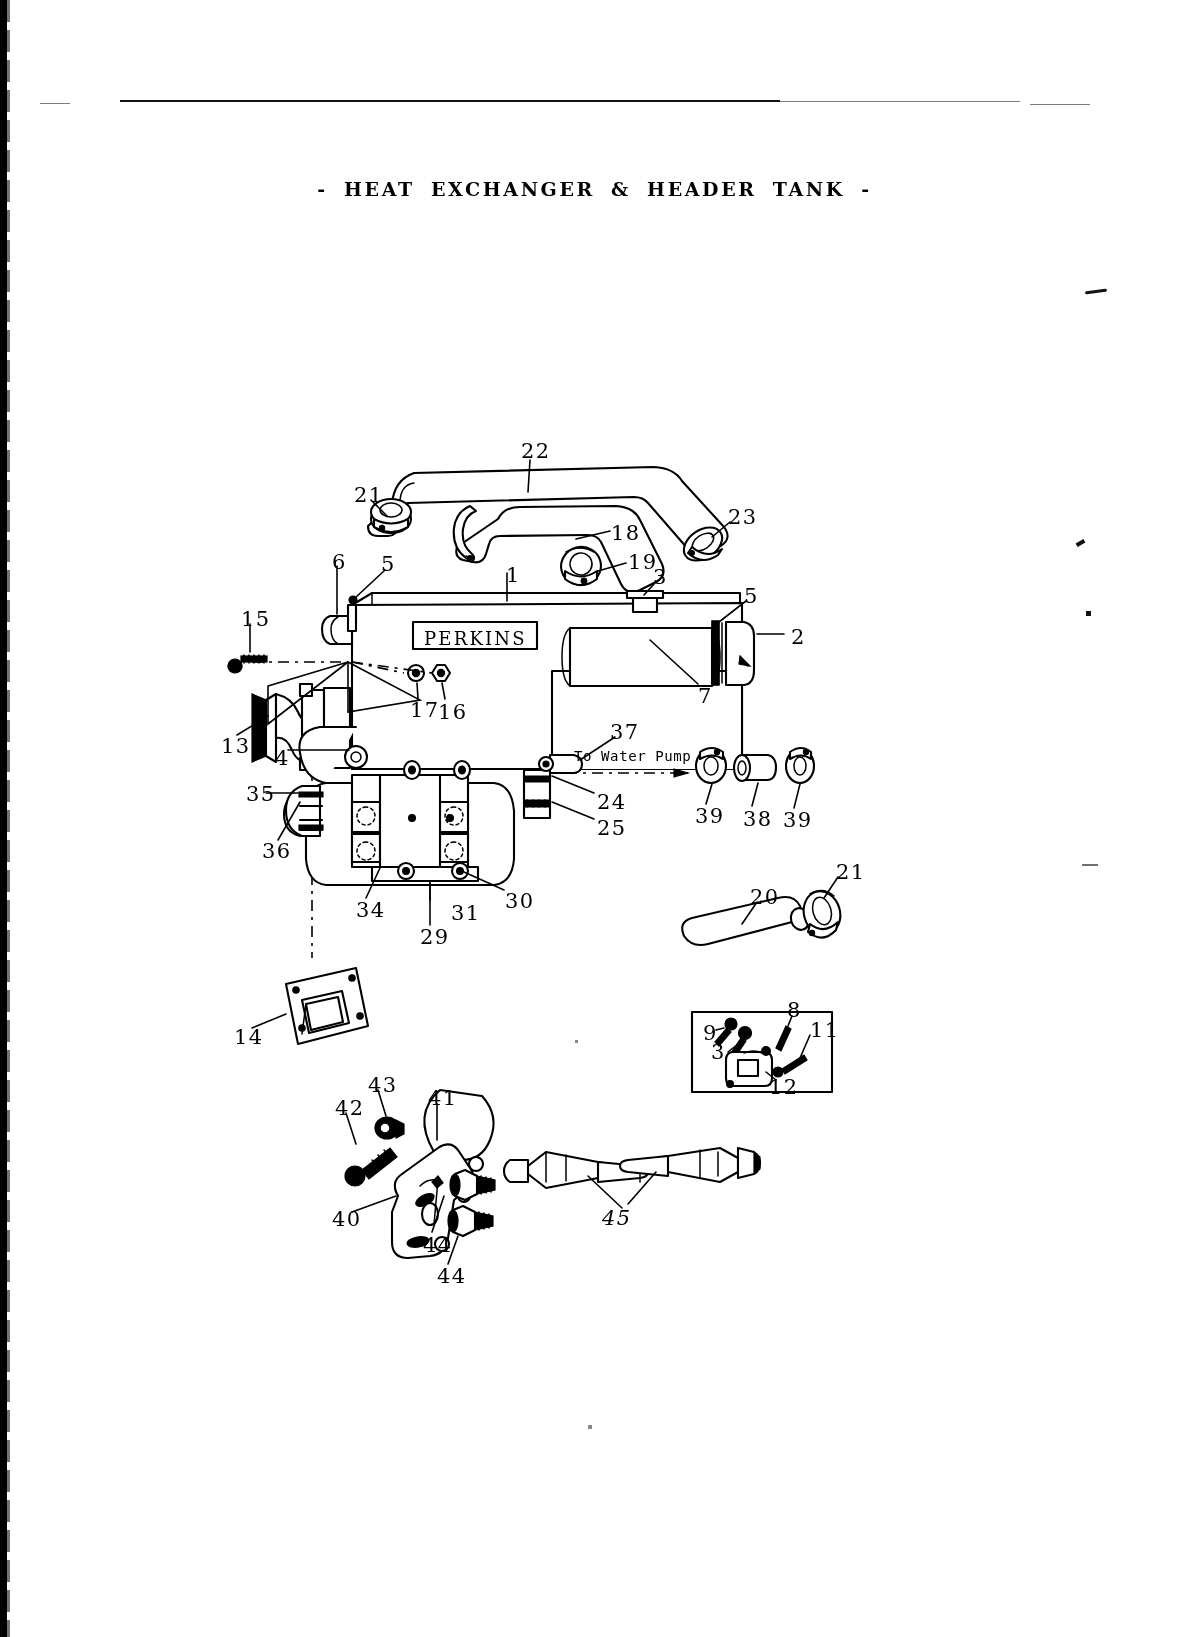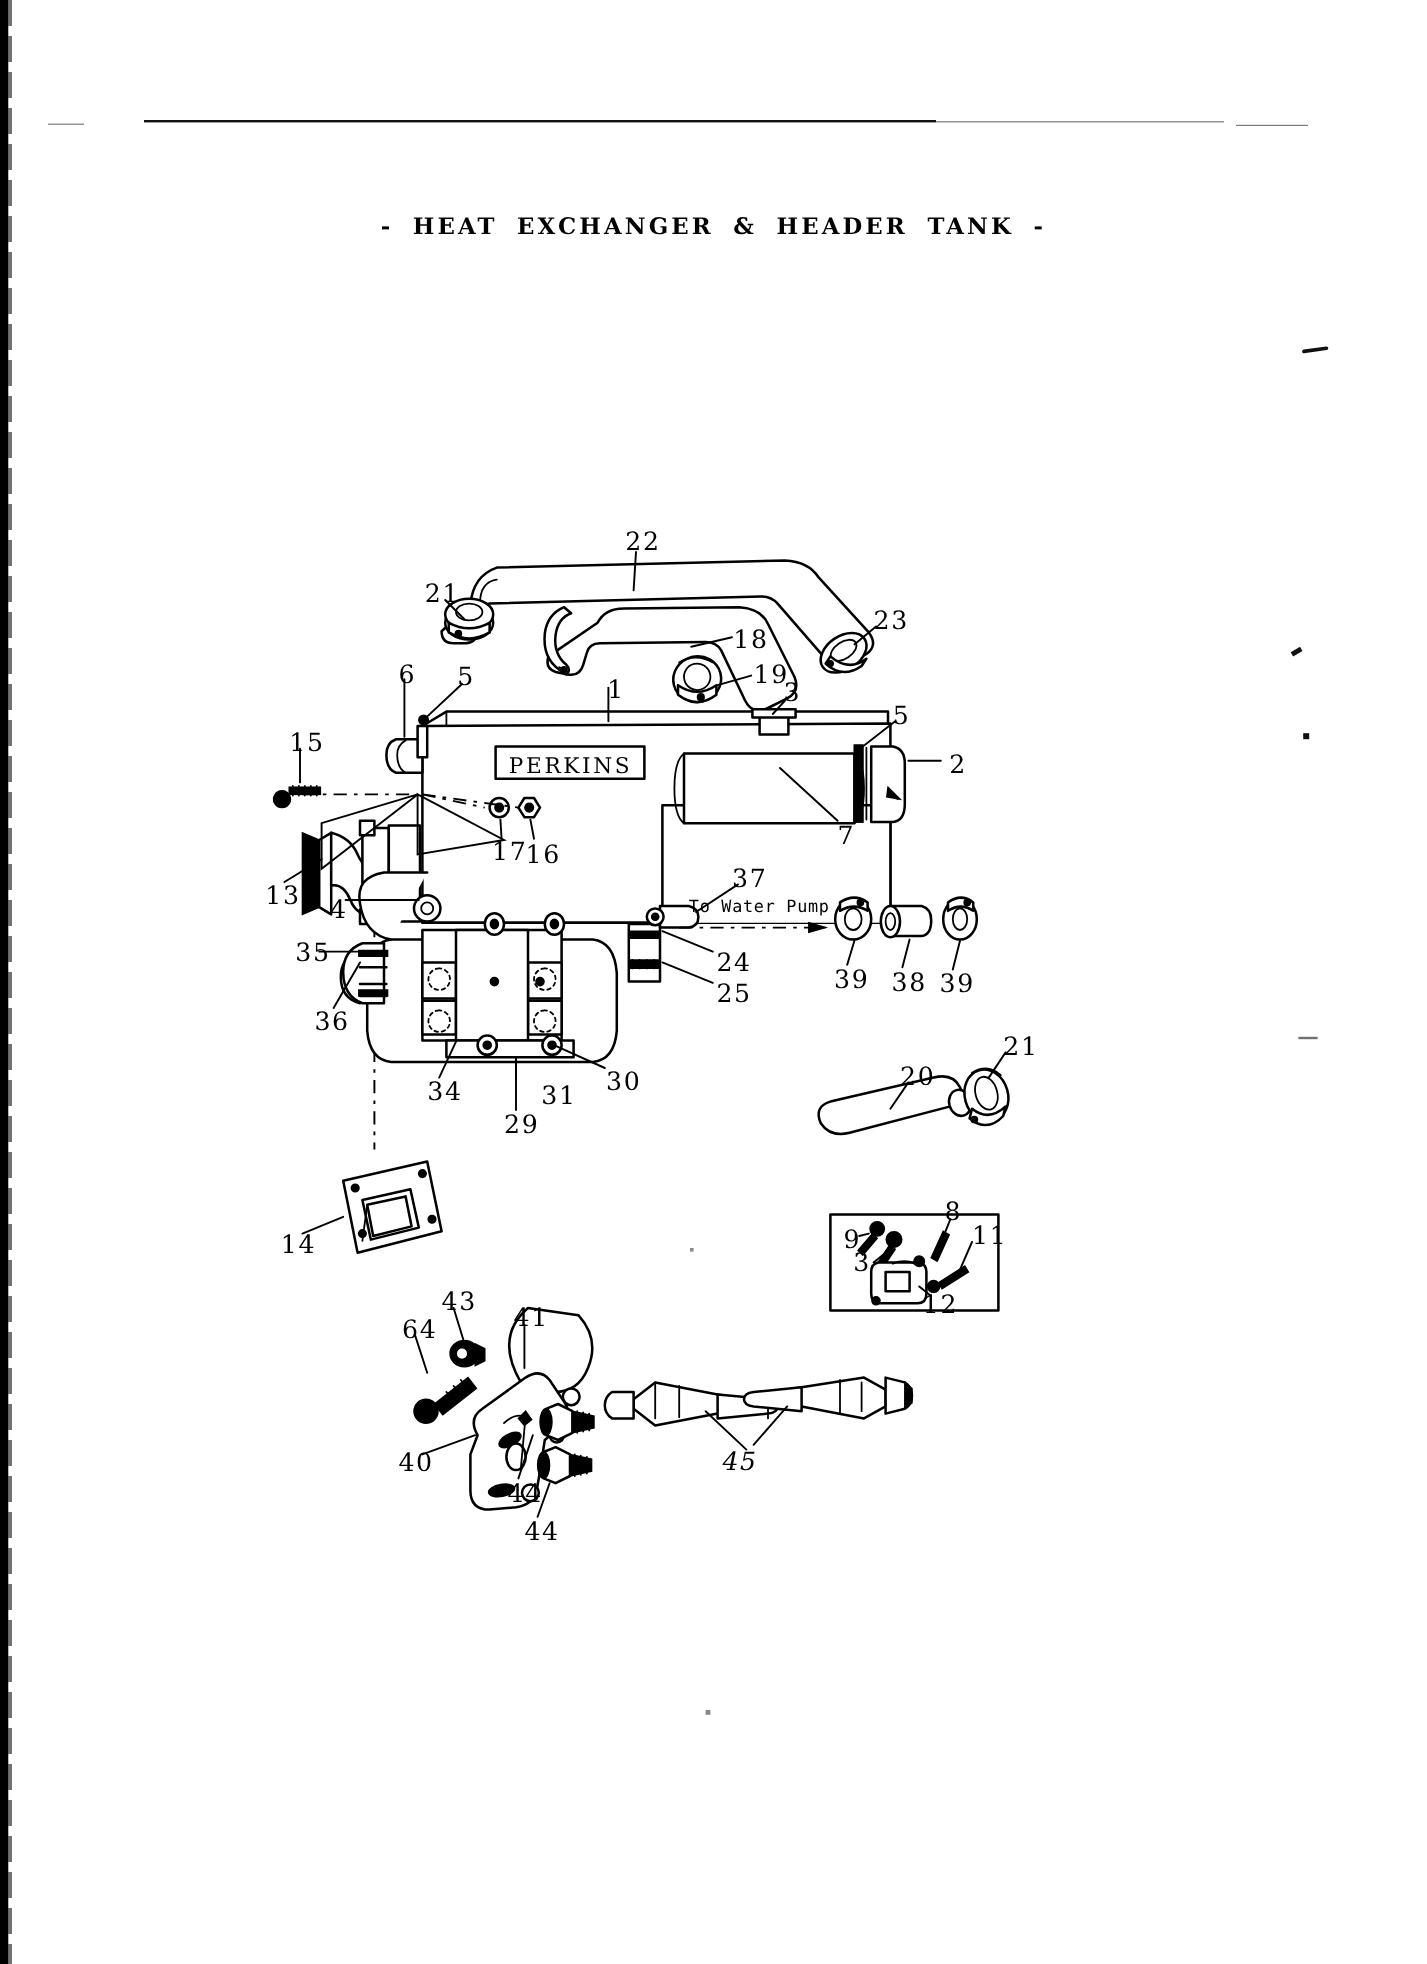--- a/index.html
+++ b/index.html
@@ -505,19 +505,19 @@
   <div class="lbl" style="left:451px;top:901px;">31</div>
   <div class="lbl" style="left:356px;top:898px;">34</div>
   <div class="lbl" style="left:246px;top:782px;">35</div>
   <div class="lbl" style="left:262px;top:839px;">36</div>
   <div class="lbl" style="left:610px;top:720px;">37</div>
   <div class="lbl" style="left:743px;top:807px;">38</div>
   <div class="lbl" style="left:695px;top:804px;">39</div>
   <div class="lbl" style="left:783px;top:808px;">39</div>
   <div class="lbl" style="left:332px;top:1207px;">40</div>
   <div class="lbl" style="left:428px;top:1086px;">41</div>
-  <div class="lbl" style="left:335px;top:1096px;">64</div>
+  <div class="lbl" style="left:335px;top:1096px;">42</div>
   <div class="lbl" style="left:368px;top:1073px;">43</div>
   <div class="lbl" style="left:423px;top:1233px;">44</div>
   <div class="lbl" style="left:437px;top:1264px;">44</div>
   <div class="lbl" style="left:602px;top:1206px;font-style:italic;">45</div>
 
 </div>
 
 </body></html>

